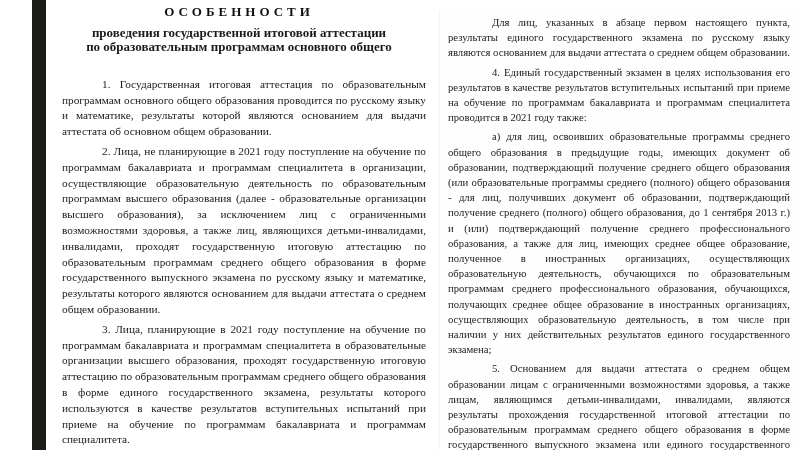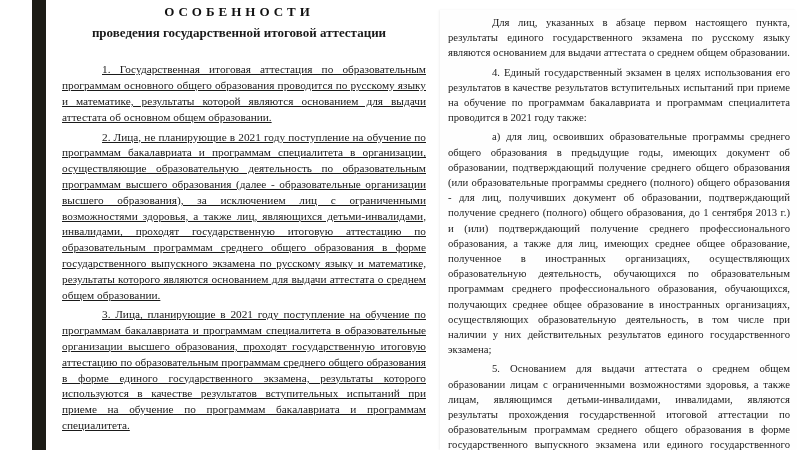--- a/index.html
+++ b/index.html
@@ -25,39 +25,40 @@
   .title {
     text-align:center; font-weight:bold; font-size:13px;
     letter-spacing:4px; margin-top:4px; color:#111;
   }
   .subtitle {
     text-align:center; font-weight:bold; font-size:13px;
     line-height:14.4px; margin-top:6px; color:#1a1a1a;
   }
   .body-left {
     margin-top:22px; padding:0 2px 0 12px;
-    font-size:11.3px; line-height:15.8px; text-align:justify;text-decoration:underline;
+    font-size:11.3px; line-height:15.8px; text-align:justify;
   }
   .body-right {
     margin-top:5px; padding:0 2px 0 4px;
     font-size:10.7px; line-height:15.2px; text-align:justify;
     color:#222;
   }
   p { margin:4px; text-indent:40px; }
   .body-right p { text-indent:44px; }
 </style>
 </head>
 <body>
 
 <div class="dark-bar"></div>
 
 <div class="page-left">
   <div class="title">ОСОБЕННОСТИ</div>
   <div class="subtitle">
     <div>проведения государственной итоговой аттестации</div>
+    <div>по образовательным программам основного общего</div>
   </div>
   <div class="body-left">
     <p>1. Государственная итоговая аттестация по образовательным программам основного общего образования проводится по русскому языку и математике, результаты которой являются основанием для выдачи аттестата об основном общем образовании.</p>
     <p>2. Лица, не планирующие в 2021 году поступление на обучение по программам бакалавриата и программам специалитета в организации, осуществляющие образовательную деятельность по образовательным программам высшего образования (далее - образовательные организации высшего образования), за исключением лиц с ограниченными возможностями здоровья, а также лиц, являющихся детьми-инвалидами, инвалидами, проходят государственную итоговую аттестацию по образовательным программам среднего общего образования в форме государственного выпускного экзамена по русскому языку и математике, результаты которого являются основанием для выдачи аттестата о среднем общем образовании.</p>
     <p>3. Лица, планирующие в 2021 году поступление на обучение по программам бакалавриата и программам специалитета в образовательные организации высшего образования, проходят государственную итоговую аттестацию по образовательным программам среднего общего образования в форме единого государственного экзамена, результаты которого используются в качестве результатов вступительных испытаний при приеме на обучение по программам бакалавриата и программам специалитета.</p>
   </div>
 </div>
 
 <div class="page-right">
   <div class="body-right">

